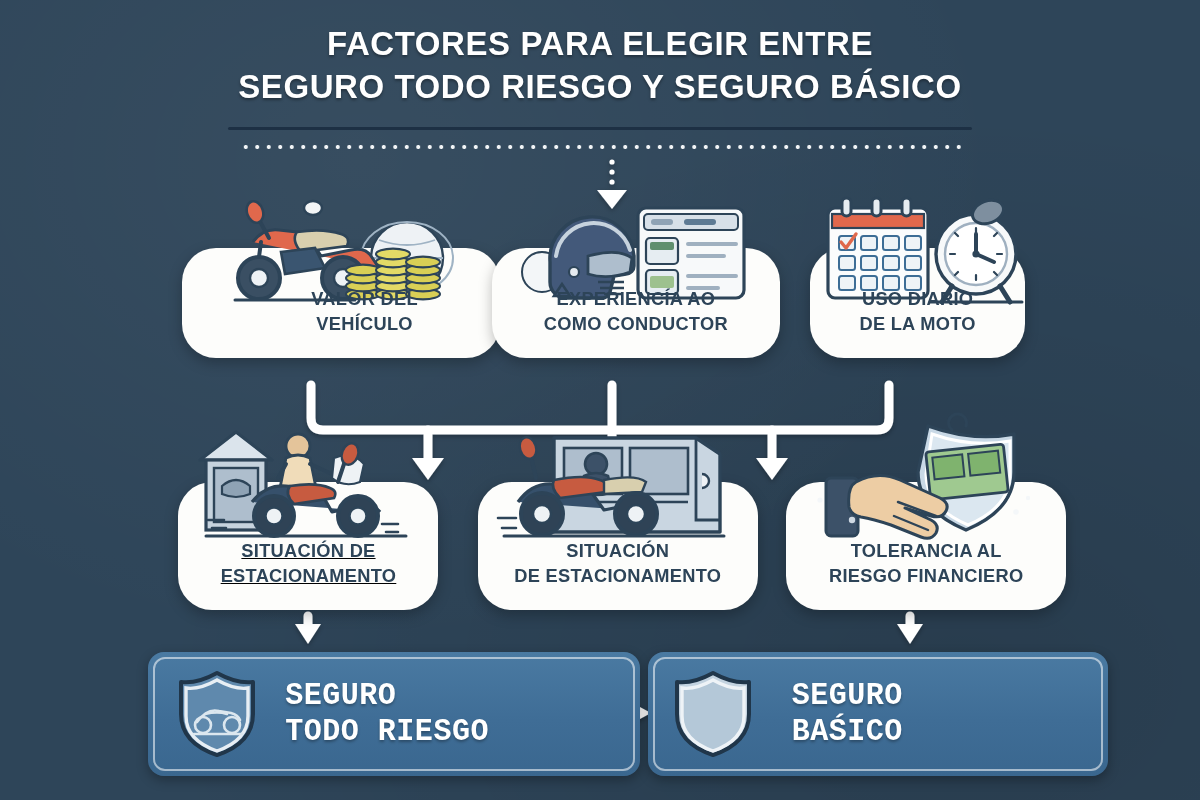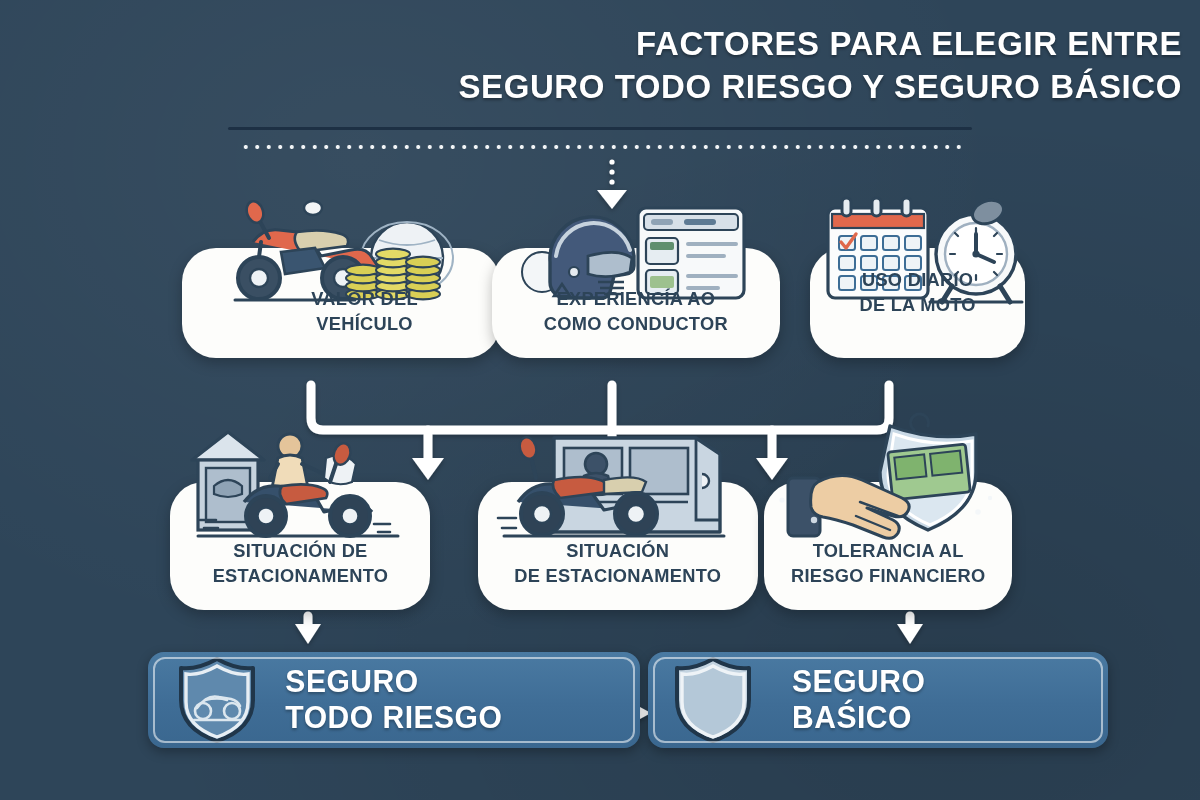--- a/index.html
+++ b/index.html
@@ -23,21 +23,21 @@
     background:
       radial-gradient(ellipse at 30% 20%, rgba(255,255,255,.045), rgba(0,0,0,0) 55%),
       radial-gradient(ellipse at 80% 85%, rgba(0,0,0,.13), rgba(0,0,0,0) 60%);
     pointer-events: none;
   }
 
   
   #title-block {
     position: absolute;
     left: 0; right: 0; top: 22px;
-    text-align: right;
+    text-align: center;
   }
   .title-line {
     color: #ffffff;
     font-weight: 800;
     font-size: 34px;
     letter-spacing: .6px;
     line-height: 1.25;
     text-shadow: 0 2px 3px rgba(0,0,0,.35);
     transform: scaleX(.97);
   }
@@ -89,26 +89,27 @@
     letter-spacing: .3px;
     text-align: center;
     padding: 0 14px 22px 14px;
     transform: scaleX(.96);
   }
   .card-label .l2 { display: block; }
 
   
   .outcome {
     position: absolute;
-    height: 96px;
+    height: 124px;
     border-radius: 16px;
     background: linear-gradient(180deg, #4a7aa2 0%, #3f6d96 55%, #3a678f 100%);
     box-shadow: 0 4px 12px rgba(0,0,0,.30);
     display: flex;
     align-items: center;
+    font-family: Liberation Mono, monospace;
   }
   .outcome::after {
     content: "";
     position: absolute;
     inset: 5px;
     border: 2px solid rgba(255,255,255,.55);
     border-radius: 12px;
     pointer-events: none;
   }
   .outcome-text {
@@ -276,21 +277,21 @@
           <path d="M172 58 h48 M172 70 h36 M172 90 h48 M172 102 h30"></path>
         </g>
       </svg>
     </div>
     <div class="card-label">
       <span>EXPERIENCÍA AO</span>
       <span class="l2">COMO CONDUCTOR</span>
     </div>
   </div>
 
-  <div class="card" id="card-uso" style="left:810px; top:248px; width:215px; height:110px;justify-content:center;">
+  <div class="card" id="card-uso" style="left:810px; top:248px; width:215px; height:110px;">
     <div class="card-art">
       <svg width="230" height="120" viewBox="0 0 230 120">
 
         <rect x="18" y="22" width="100" height="90" rx="7" fill="#fbfcfd" stroke="#2d4458" stroke-width="3.2"></rect>
         <rect x="22" y="28" width="92" height="14" fill="#e0684c" stroke="#2d4458" stroke-width="2.2"></rect>
         <g stroke="#2d4458" stroke-width="3" fill="#e6edf2">
           <rect x="32" y="12" width="9" height="18" rx="4.5"></rect>
           <rect x="62" y="12" width="9" height="18" rx="4.5"></rect>
           <rect x="92" y="12" width="9" height="18" rx="4.5"></rect>
         </g>
@@ -323,21 +324,21 @@
         <path d="M142 100 l-10 16 M190 100 l10 16" stroke="#2d4458" stroke-width="5" stroke-linecap="round"></path>
         <path d="M120 116 h92" stroke="#2d4458" stroke-width="3" stroke-linecap="round"></path>
       </svg>
     </div>
     <div class="card-label">
       <span>USO DIARIO</span>
       <span class="l2">DE LA MOTO</span>
     </div>
   </div>
 
-  <div class="card" id="card-estac-1" style="left:170px; top:482px; width:260px; height:128px;">
+  <div class="card" id="card-estac-1" style="left:178px; top:482px; width:260px; height:128px;text-decoration:underline;">
     <div class="card-art">
       <svg width="260" height="120" viewBox="0 0 260 120">
 
         <path d="M22 40 L58 12 L94 40 Z" fill="#dbe4ec" stroke="#2d4458" stroke-width="3.2" stroke-linejoin="round"></path>
         <rect x="28" y="40" width="60" height="70" fill="#c6d3de" stroke="#2d4458" stroke-width="3.2"></rect>
         <rect x="36" y="48" width="44" height="54" fill="#aebecd" stroke="#2d4458" stroke-width="2.4"></rect>
         <path d="M44 66 q14 -12 28 0 l0 8 q-14 6 -28 0 z" fill="#8fa3b5" stroke="#2d4458" stroke-width="2.2"></path>
 
         <circle cx="120" cy="26" r="12" fill="#e4c49a" stroke="#2d4458" stroke-width="2.8"></circle>
         <path d="M108 38 q12 -6 24 0 l6 30 q-18 8 -36 0 z" fill="#f0dcb9" stroke="#2d4458" stroke-width="2.8"></path>
@@ -394,21 +395,21 @@
           <path d="M14 98 h18 M18 108 h14"></path>
         </g>
       </svg>
     </div>
     <div class="card-label">
       <span>SITUACIÓN</span>
       <span class="l2">DE ESTACIONAMENTO</span>
     </div>
   </div>
 
-  <div class="card" id="card-tolerancia" style="left:764px; top:482px; width:248px; height:128px;">
+  <div class="card" id="card-tolerancia" style="left:786px; top:482px; width:280px; height:128px;">
     <div class="card-art">
       <svg width="248" height="120" viewBox="0 0 248 120">
 
         <path d="M128 6 q44 16 86 8 v38 q0 38 -48 58 q-48 -20 -48 -58 z" fill="#c9d9e6" stroke="#2d4458" stroke-width="3.4" stroke-linejoin="round" transform="translate(-2,0)"></path>
         <path d="M132 14 q40 14 78 7 v33 q0 33 -42 51 q-42 -18 -42 -51 z" fill="#dbe7f0" stroke="#ffffff" stroke-width="3" transform="translate(-2,0)"></path>
 
         <path d="M150 10 a9 9 0 1 1 14 -4" fill="none" stroke="#2d4458" stroke-width="3" stroke-linecap="round"></path>
 
         <rect x="126" y="28" width="78" height="48" rx="3" fill="#9fc990" stroke="#2d4458" stroke-width="2.8" transform="rotate(-6 165 52)"></rect>
         <rect x="132" y="34" width="30" height="22" fill="#7fb36e" stroke="#2d4458" stroke-width="2" transform="rotate(-6 165 52)"></rect>

